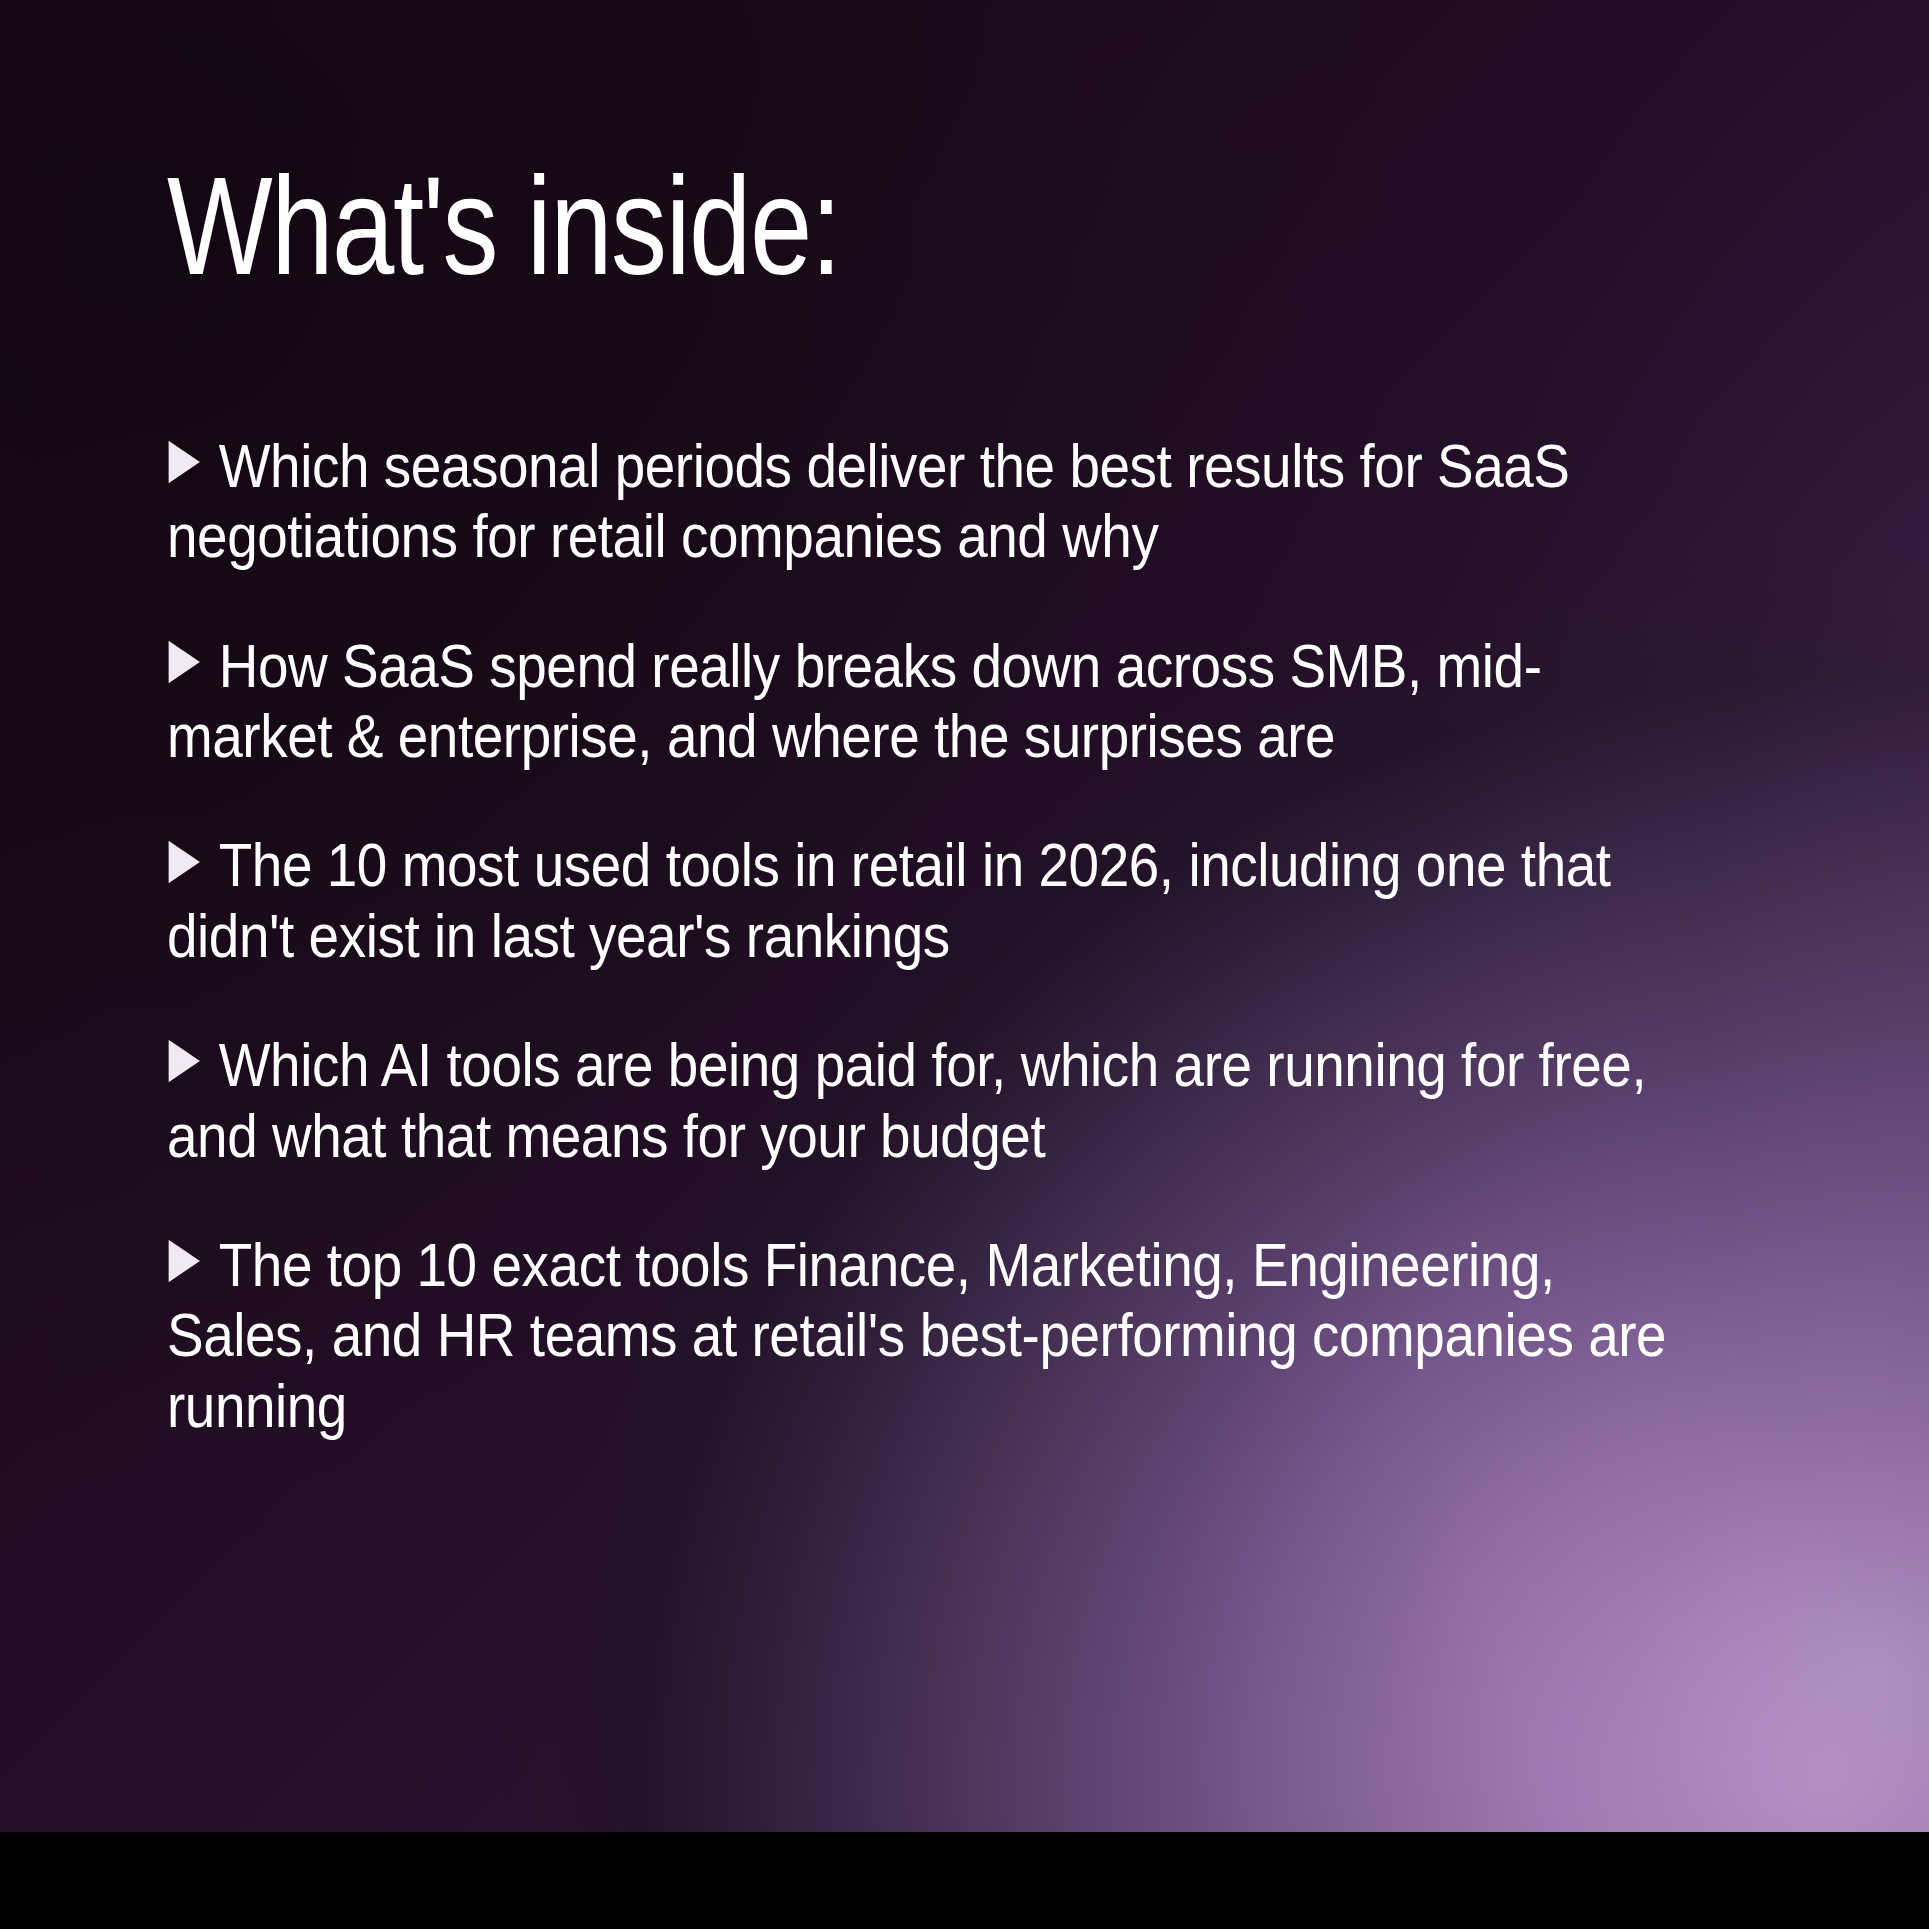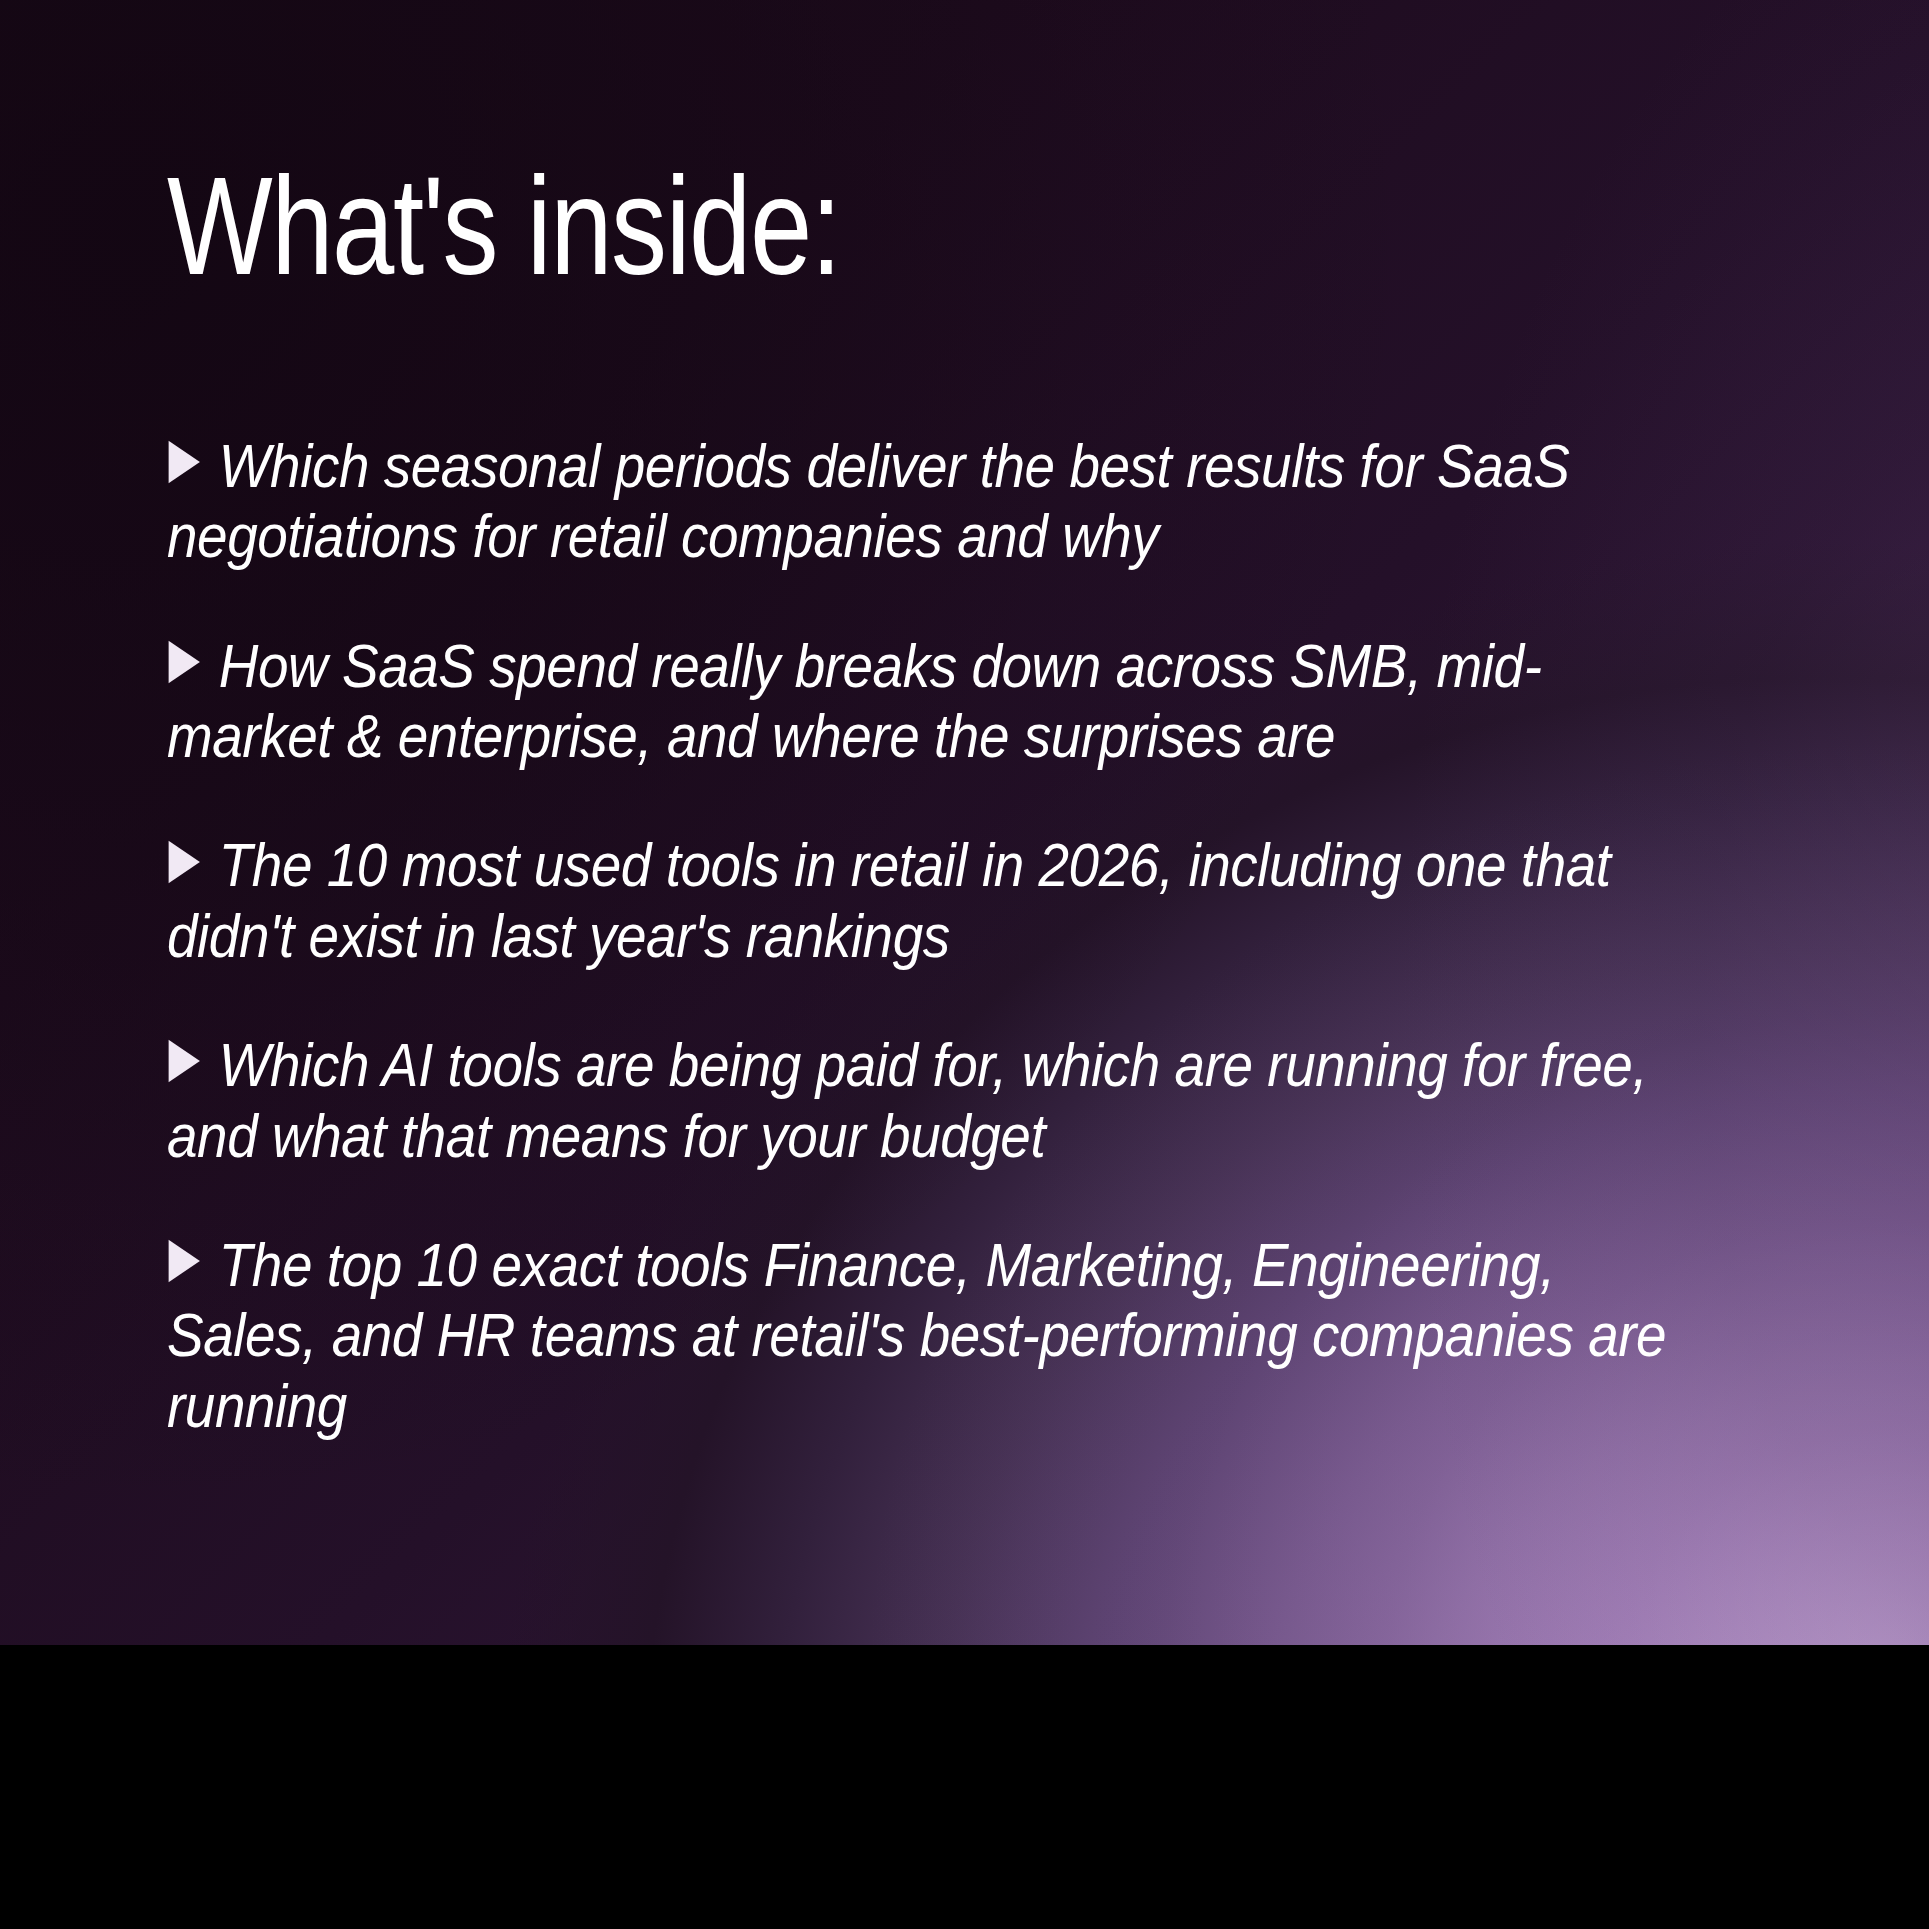--- a/index.html
+++ b/index.html
@@ -4,21 +4,21 @@
 <style>
   html, body {
     margin: 0;
     padding: 0;
     background: #000;
   }
 
   #slide {
     position: relative;
     width: 1929px;
-    height: 1645px;
+    height: 1832px;
     overflow: hidden;
     background-color: #1c0a1c;
     font-family: "Liberation Sans", "DejaVu Sans", sans-serif;
     -webkit-font-smoothing: antialiased;
   }
 
   
   .bg-layer {
     position: absolute;
     inset: 0;
@@ -94,21 +94,20 @@
     letter-spacing: -1.8px;
     transform: scaleX(0.80);
     transform-origin: left top;
     white-space: nowrap;
     margin: 0 0 0 0;
   }
 
   .bullet-list {
     margin-top: 135px;
     width: 1711px;
-    font-style: italic;
   }
 
   .bullet-item {
     position: relative;
     color: #ffffff;
     font-size: 62px;
     line-height: 1.135;
     letter-spacing: -0.5px;
     margin-bottom: 59px;
     transform: scaleX(0.885);

